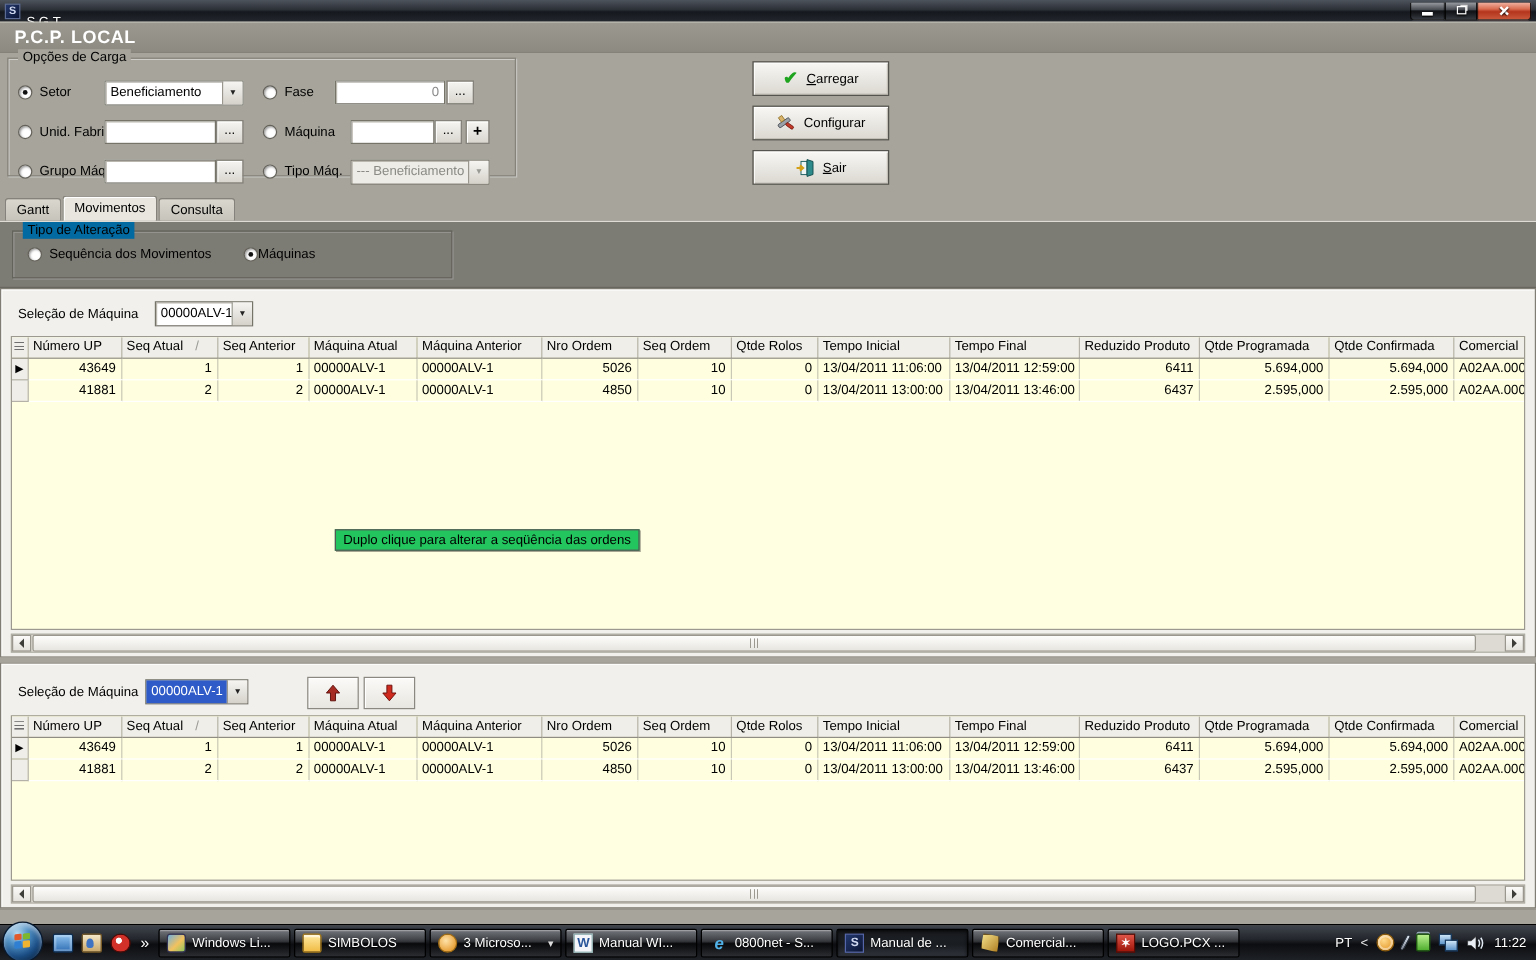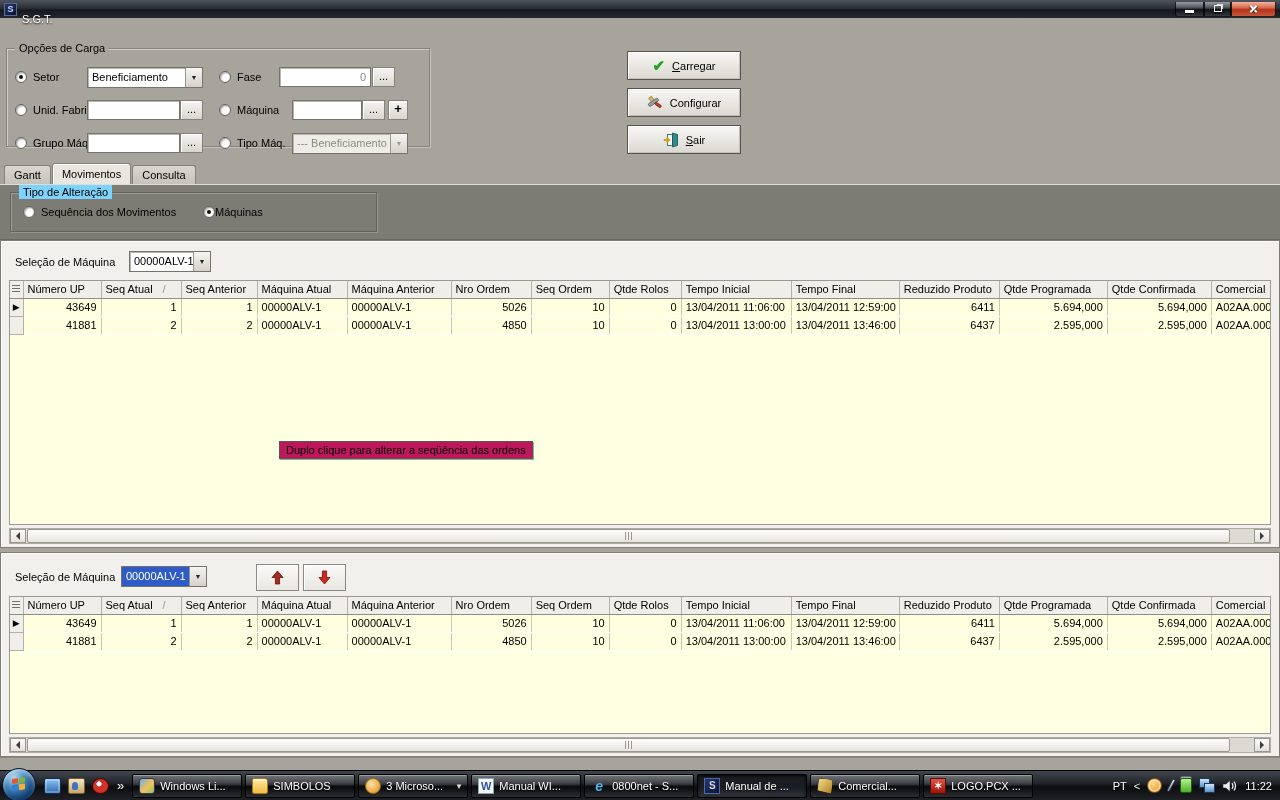--- a/index.html
+++ b/index.html
@@ -113,21 +113,21 @@
     height:21px; line-height:20px; background:#E8E6DF; z-index:2; top:0;
     box-shadow:inset 1px 1px 0 #fff;
   }
 
   
   .darkband {
     position:absolute; top:184px; left:0; right:0; height:56px;
     background:#7C7B74; border-top:1px solid #dedcd5; border-bottom:1px solid #68675f;
   }
   .darkband .groupbox { border-color:#63625b; box-shadow:inset 1px 1px 0 rgba(255,255,255,.25), 1px 1px 0 rgba(255,255,255,.2); }
-  .darkband .legend { background:#7dd3fc; }
+  .darkband .legend { background:#0369a1; }
 
   
   .panel {
     position:absolute; left:0; right:0; background:#F1F0EC;
     border:1px solid #807E74; box-shadow:inset 1px 1px 0 #fff;
   }
   .sel-label { position:absolute; line-height:20px; }
   .gridwrap {
     position:absolute; left:8px; right:8px; background:#FFFFE1;
     border:1px solid #9c9a90; overflow:hidden;
@@ -140,21 +140,21 @@
   table.grid td {
     border-right:1px solid #c9c7b5; border-bottom:1px solid #ffffff;
     padding:1px 4px; height:18px; overflow:hidden; white-space:nowrap; background:#FFFFDF;
   }
   table.grid .sel { background:#EFEEE8; border-right:1px solid #b3b1a8; text-align:center; padding:0; font-size:9px; }
   table.grid td.sel { border-bottom:1px solid #b3b1a8; }
   .lines { display:inline-block; width:8px; height:7px; background:repeating-linear-gradient(#6f6f6f 0 1px, transparent 1px 3px); }
   .sortmark { color:#9a9a94; margin-left:10px; }
 
   .tooltip {
-    position:absolute; background:#be185d; border:1px solid #565656;
+    position:absolute; background:#22c55e; border:1px solid #565656;
     box-shadow:1px 1px 0 rgba(0,0,0,.35); padding:2px 6px; white-space:nowrap; z-index:5;
   }
 
   
   .hscroll { position:absolute; left:8px; right:8px; bottom:3px; height:16px; display:flex; background:#DCDAD2; border:1px solid #b0aea4; }
   .sb-btn { width:16px; background:linear-gradient(#fcfbfa,#e4e2db); border:1px solid #9a988e; display:flex; align-items:center; justify-content:center; }
   .sb-track { flex:1; position:relative; }
   .sb-thumb {
     position:absolute; left:1px; top:0; bottom:0; right:24px;
     background:linear-gradient(#fdfdfc,#e7e5df); border:1px solid #9a988e; border-radius:2px;
@@ -248,20 +248,21 @@
         </div>
       <div class="winbtn res">
           <span class="glyph-res"></span>
         </div>
       <div class="winbtn close">
           <span class="glyph-x"></span>
         </div>
     </div>
   </div>
 
+  <div class="pcp-header">P.C.P. LOCAL</div>
 
   <div class="options-area">
 
     <div class="groupbox" style="left:6px; top:4px; width:424px; height:99px;">
       <span class="legend">Opções de Carga</span>
 
       <span class="radio on" style="left:8px; top:22px;"></span>
       <span class="flabel" style="left:26px; top:18px;">Setor</span>
       <div class="combo" style="left:80px; top:18px; width:116px;">
         <span class="val">Beneficiamento</span>

